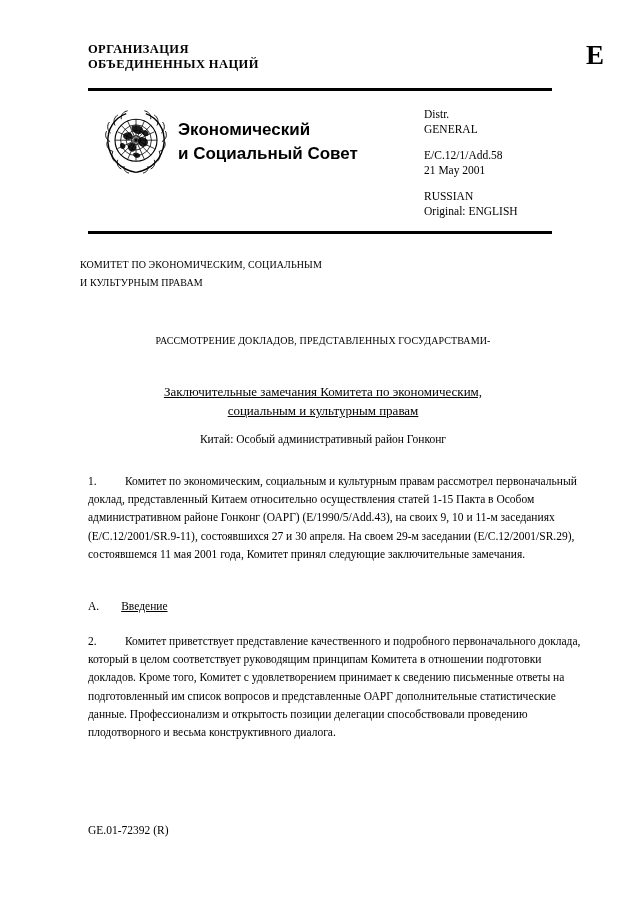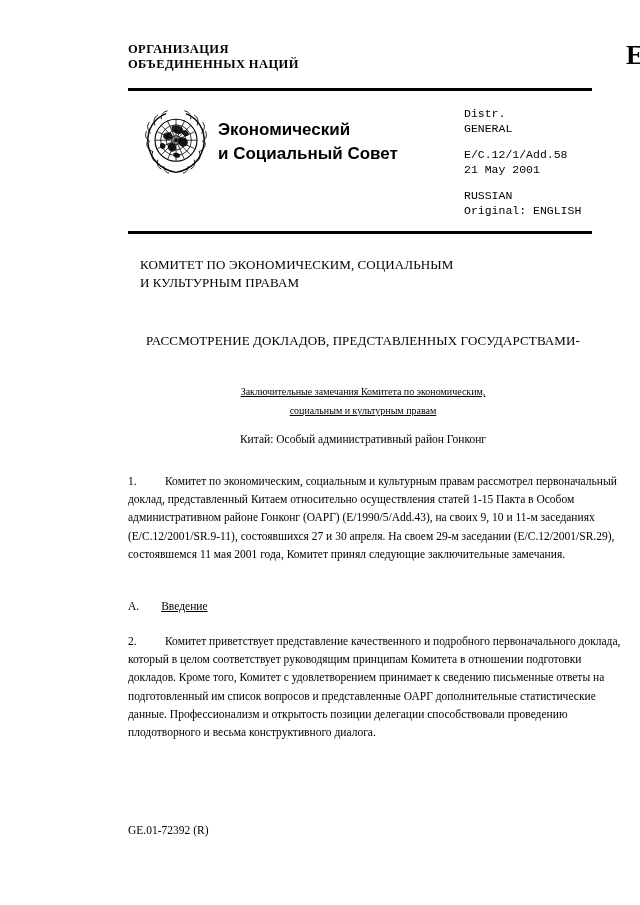--- a/index.html
+++ b/index.html
@@ -16,21 +16,20 @@
     color: #000000;
     -webkit-font-smoothing: antialiased;
   }
 
   .page {
     position: relative;
     width: 512px;
     height: 905px;
     background: #fff;
     box-sizing: border-box;
-    margin-left: 40px;
   }
 
   
   .masthead {
     position: absolute;
     left: 88px;
     top: 42px;
     width: 464px;
   }
   .org-name {
@@ -80,53 +79,53 @@
 
   
   .distr {
     position: absolute;
     left: 424px;
     top: 107px;
     width: 200px;
     font-size: 11.5px;
     line-height: 14.5px;
   }
-  .distr .grp { margin-bottom: 12px; font-family: Liberation Mono, monospace; }
+  .distr .grp { margin-bottom: 12px; }
   .distr .grp:last-child { margin-bottom: 0; }
 
   
   .committee {
     position: absolute;
-    left: 100px;
+    left: 80px;
     top: 256px;
     width: 480px;
-    font-size: 13px;
+    font-size: 10px;
     line-height: 18px;
     letter-spacing: 0.1px;
   }
 
   
   .main-heading {
     position: absolute;
     left: 88px;
     top: 332px;
+    width: 470px;
+    text-align: center;
+    font-size: 10px;
+    line-height: 18px;
+    letter-spacing: 0.1px;
+  }
+
+  .sub-heading {
+    position: absolute;
+    left: 88px;
+    top: 382px;
     width: 470px;
     text-align: center;
     font-size: 13px;
-    line-height: 18px;
-    letter-spacing: 0.1px;
-  }
-
-  .sub-heading {
-    position: absolute;
-    left: 88px;
-    top: 382px;
-    width: 470px;
-    text-align: center;
-    font-size: 10px;
     line-height: 19px;
   }
   .sub-heading span { text-decoration: underline; }
 
   .country-line {
     position: absolute;
     left: 88px;
     top: 430px;
     width: 470px;
     text-align: center;

